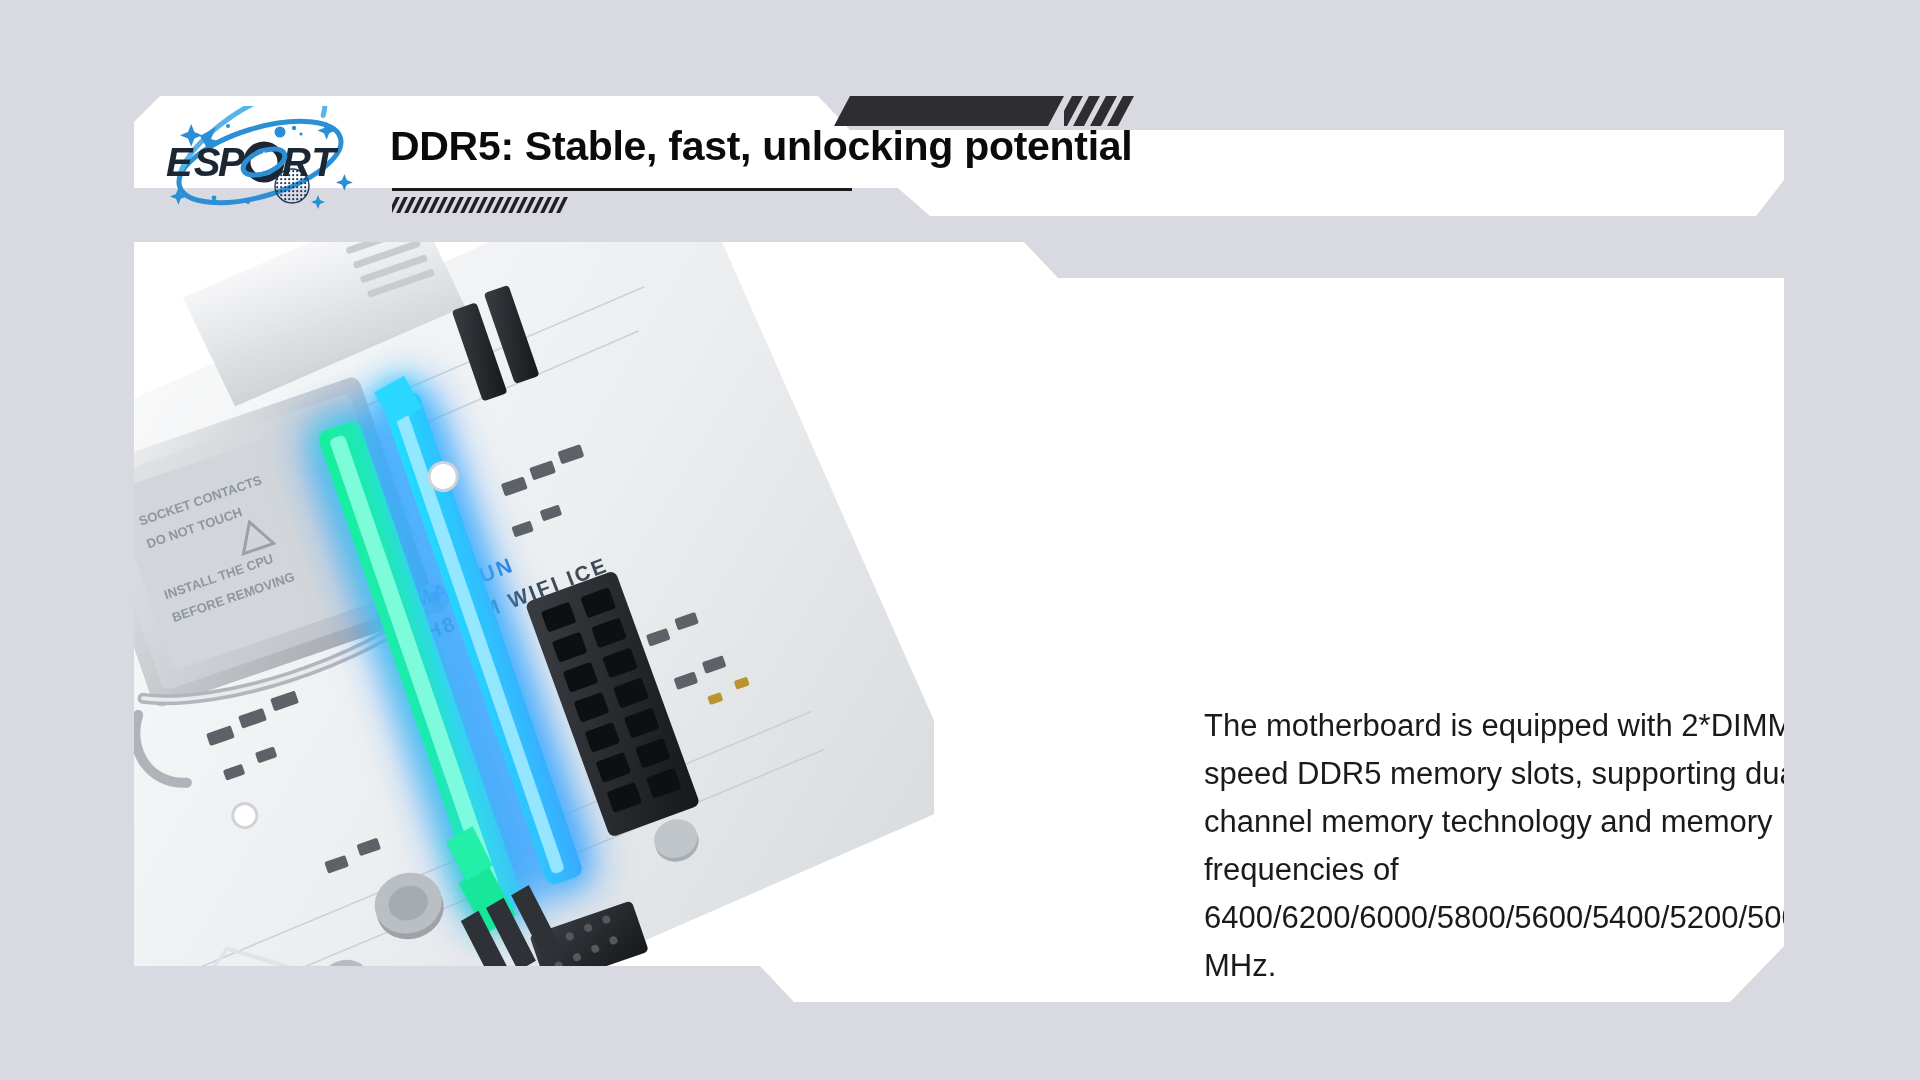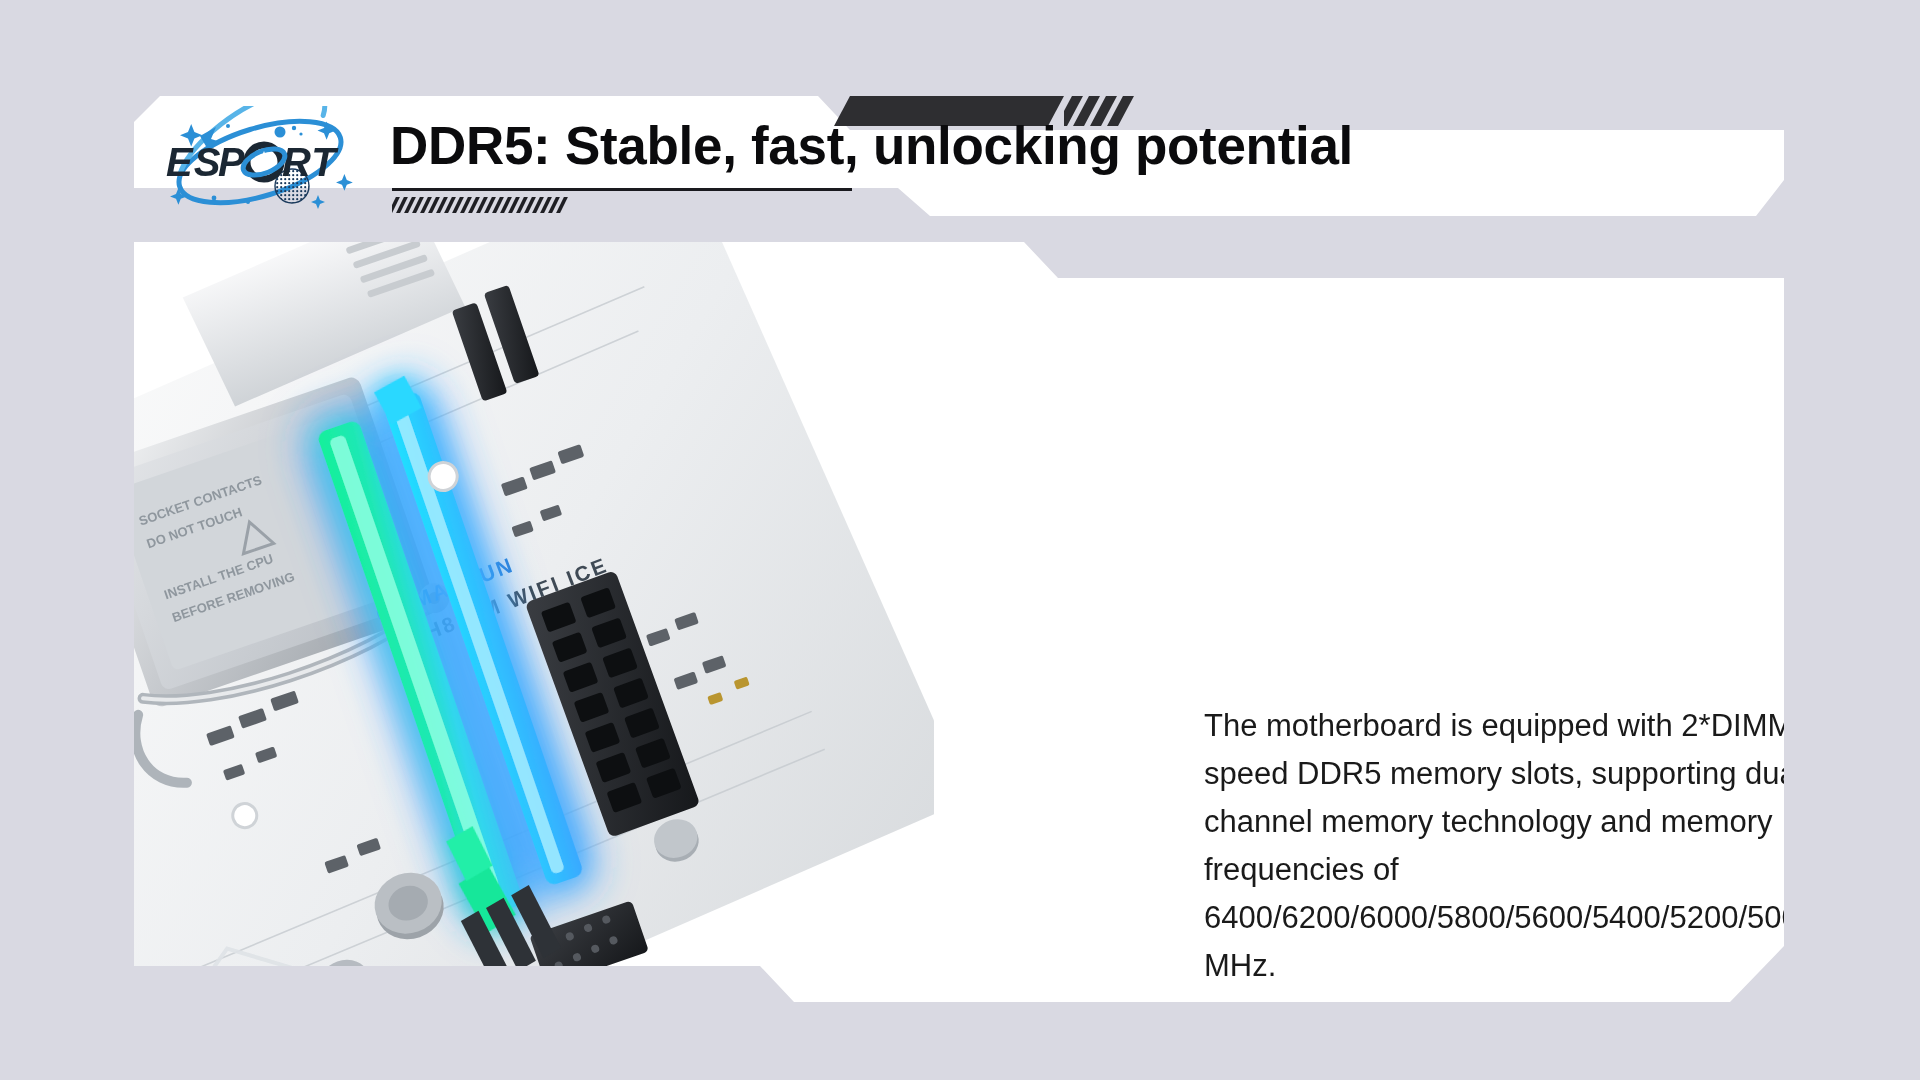--- a/index.html
+++ b/index.html
@@ -54,21 +54,21 @@
     position: absolute;
     left: 22px; top: 10px;
     width: 212px; height: 104px;
   }
   .logo-wrap svg { width: 100%; height: 100%; display: block; }
 
   .header-title {
     position: absolute;
     left: 256px; top: 14px;
     width: 1340px;
-    font-size: 53px;
+    font-size: 41px;
     font-weight: bold;
     letter-spacing: -0.3px;
     color: #0b0b0d;
     line-height: 72px;
     white-space: nowrap;
   }
 
   .title-rule {
     position: absolute;
     left: 258px; top: 92px;

